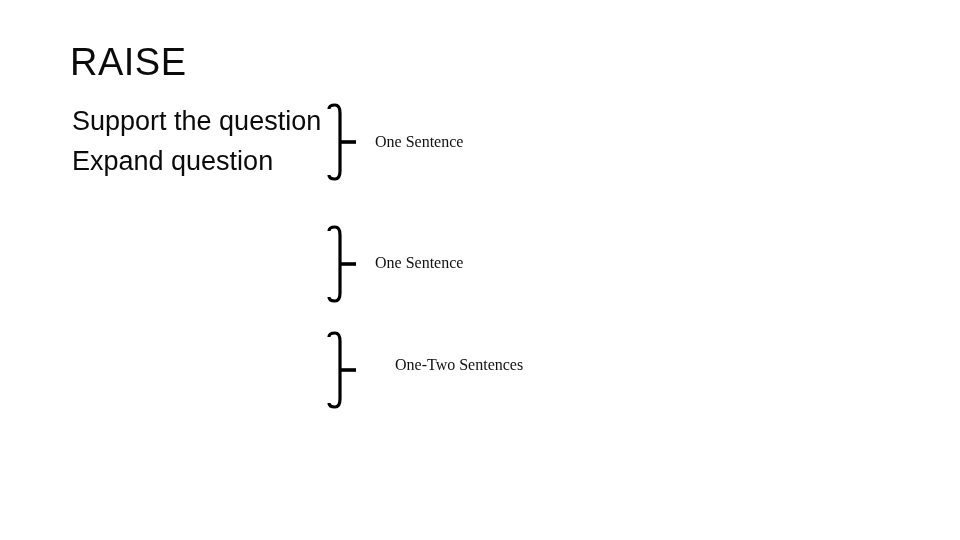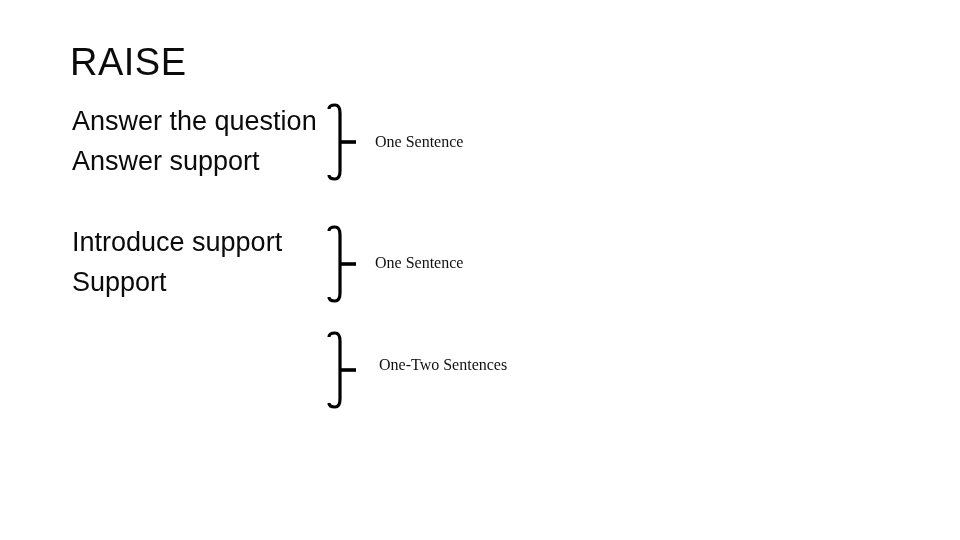--- a/index.html
+++ b/index.html
@@ -51,43 +51,39 @@
   .annotation {
     position: absolute;
     font-family: Liberation Serif, serif;
     font-size: 16px;
     line-height: 16px;
     color: #111111;
     white-space: nowrap;
   }
   .anno-1 { left: 375px; top: 134px; }
   .anno-2 { left: 375px; top: 255px; }
-  .anno-3 { left: 379px; top: 357px; }
+  .anno-3 { left: 395px; top: 357px; }
 </style>
 </head>
 <body>
 
 <div class="slide">
 
   <div class="title">RAISE</div>
 
   <div class="group-lines lines-1">
-    <div>Answer the question</div>
-    <div>Answer support</div>
+    <div>Support the question</div>
+    <div>Expand question</div>
   </div>
   <svg class="brace brace-1" viewBox="0 0 36 80" aria-hidden="true">
     <path d="M4 7 Q4 3 10 3 Q15 3 15 11 L15 69 Q15 77 10 77 Q4 77 4 73" fill="none" stroke="#000000" stroke-width="3.2"></path>
     <path d="M15 40 L31 40" fill="none" stroke="#000000" stroke-width="3.6"></path>
   </svg>
   <div class="annotation anno-1">One Sentence</div>
 
-  <div class="group-lines lines-2">
-    <div>Introduce support</div>
-    <div>Support</div>
-  </div>
   <svg class="brace brace-2" viewBox="0 0 36 80" aria-hidden="true">
     <path d="M4 7 Q4 3 10 3 Q15 3 15 11 L15 69 Q15 77 10 77 Q4 77 4 73" fill="none" stroke="#000000" stroke-width="3.2"></path>
     <path d="M15 40 L31 40" fill="none" stroke="#000000" stroke-width="3.6"></path>
   </svg>
   <div class="annotation anno-2">One Sentence</div>
 
   <svg class="brace brace-3" viewBox="0 0 36 80" aria-hidden="true">
     <path d="M4 7 Q4 3 10 3 Q15 3 15 11 L15 69 Q15 77 10 77 Q4 77 4 73" fill="none" stroke="#000000" stroke-width="3.2"></path>
     <path d="M15 40 L31 40" fill="none" stroke="#000000" stroke-width="3.6"></path>
   </svg>

